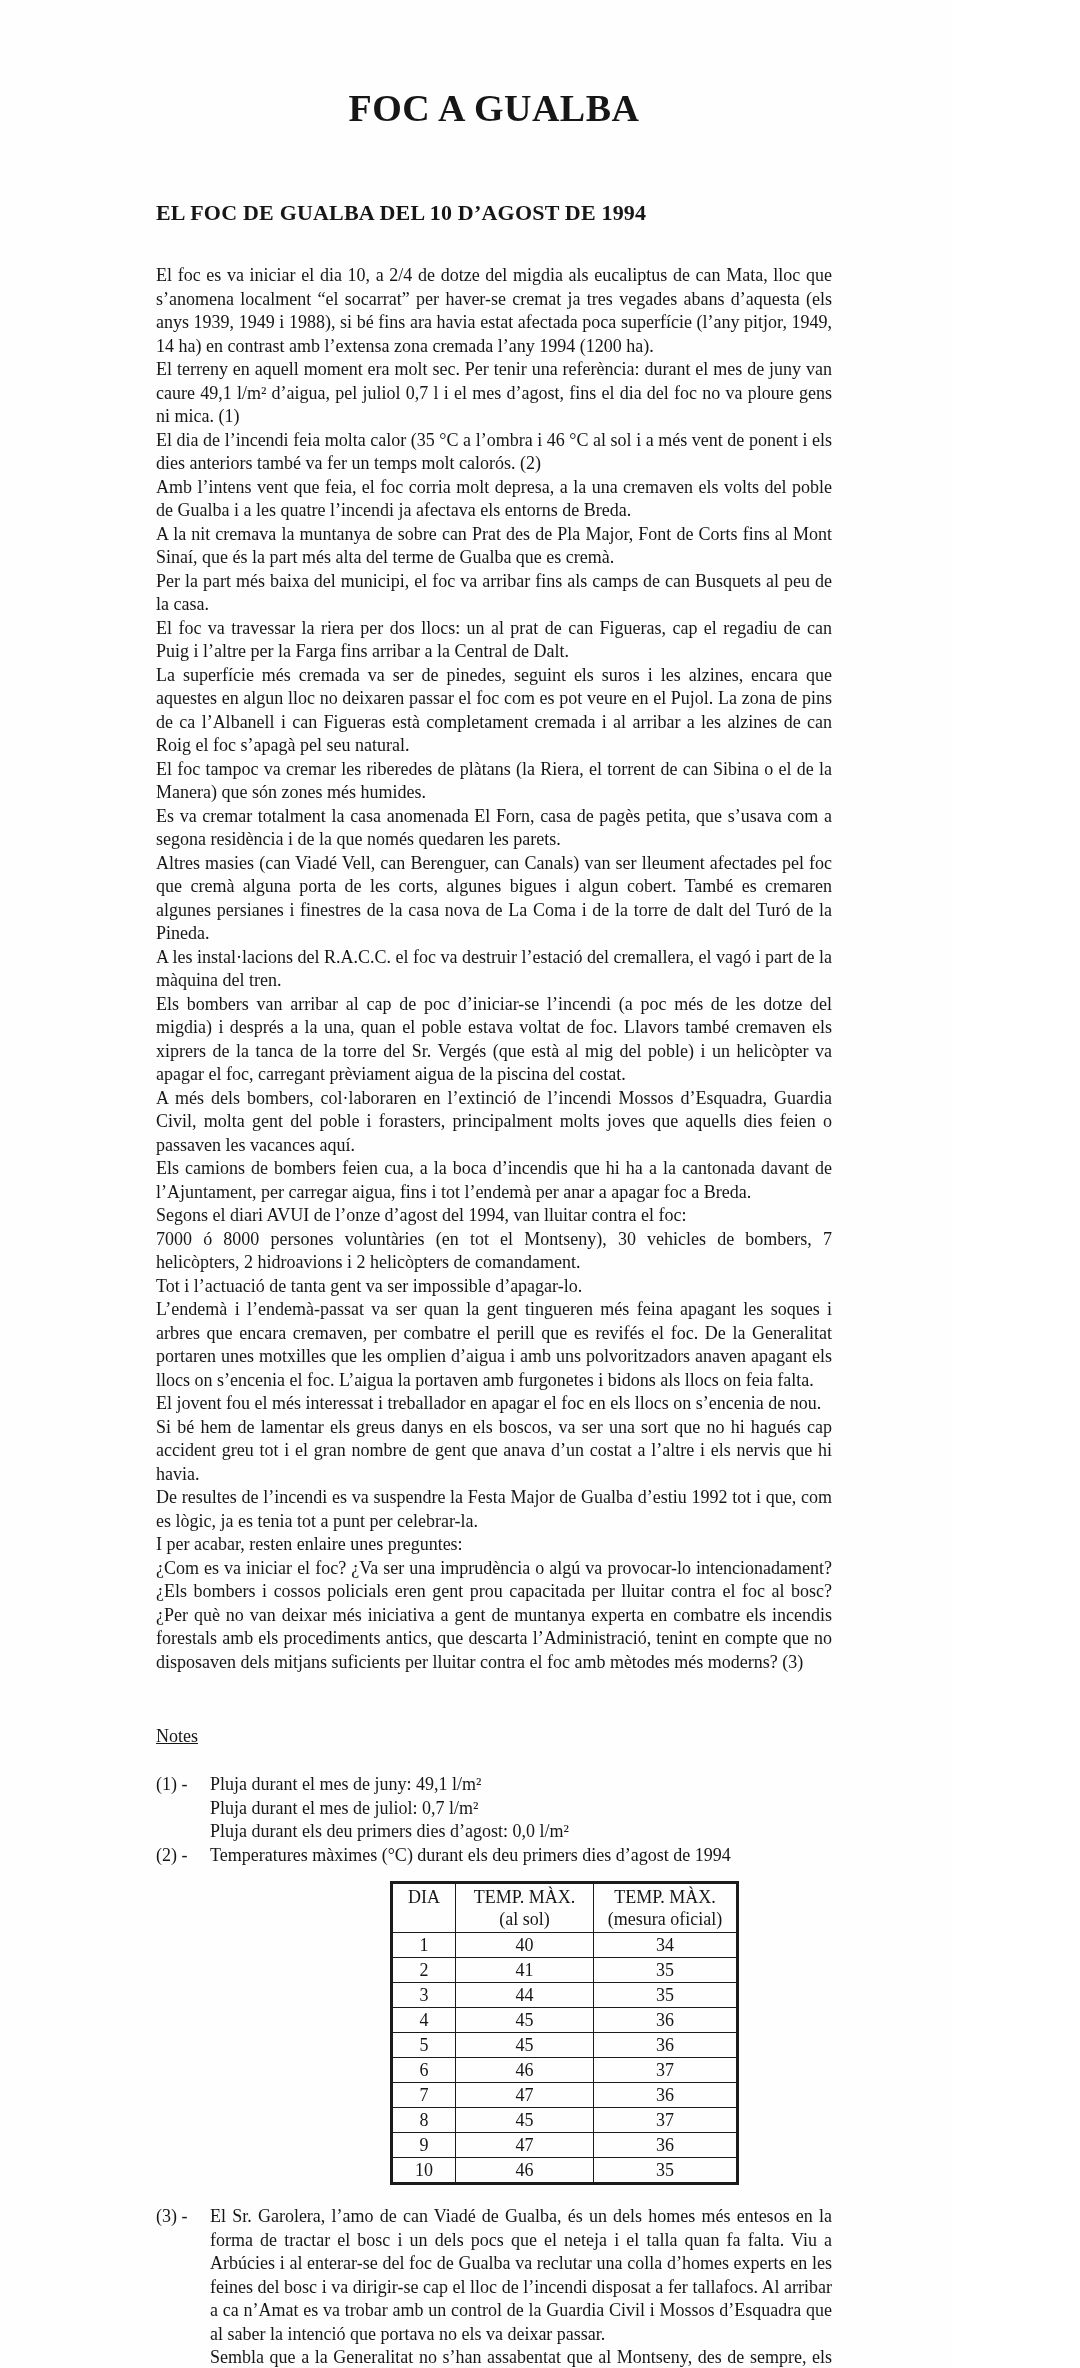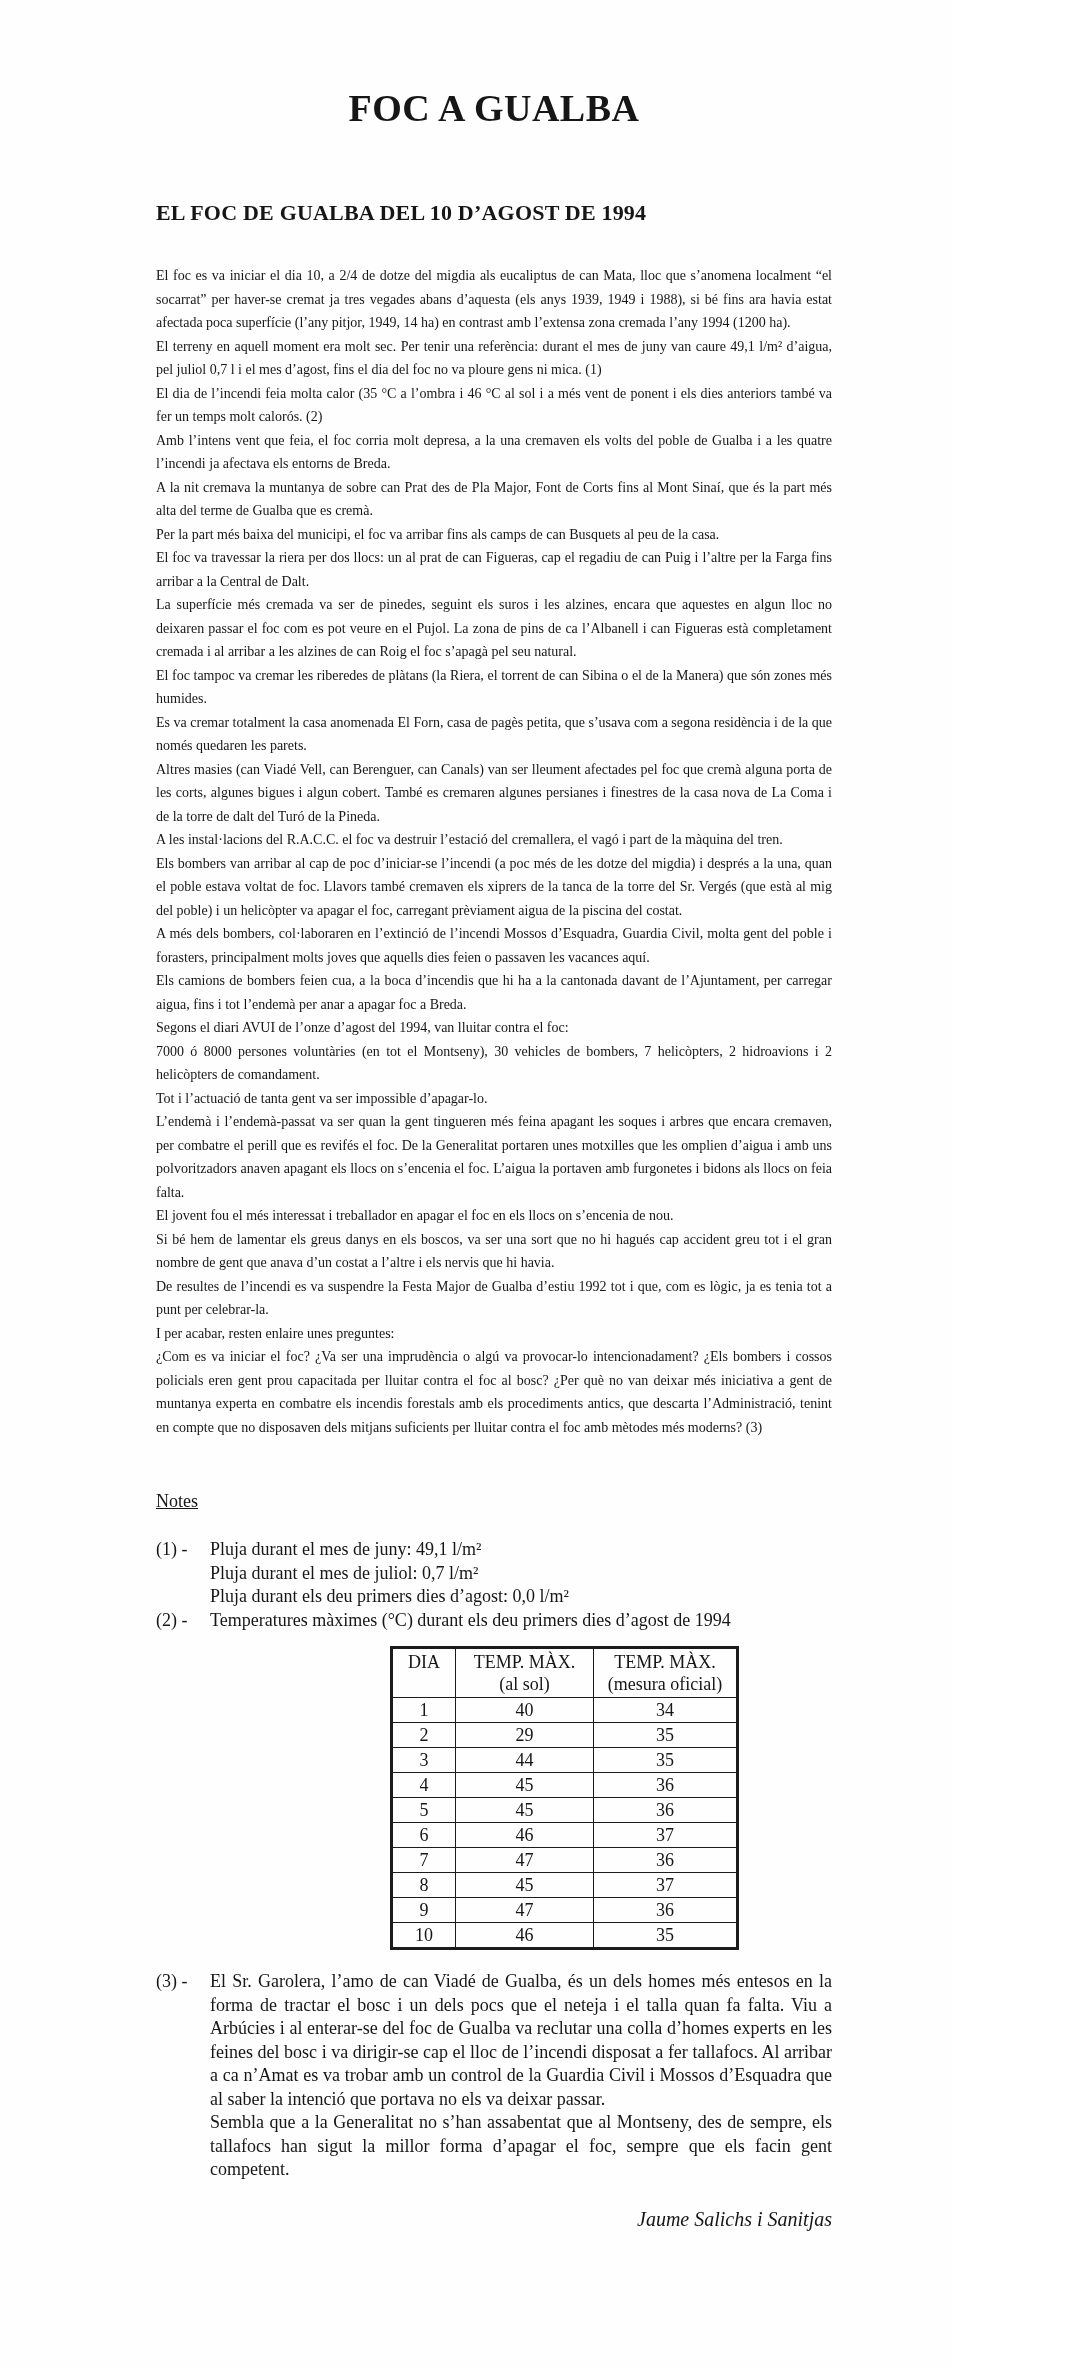--- a/index.html
+++ b/index.html
@@ -21,21 +21,21 @@
     letter-spacing: 0.5px;
   }
   .doc-subtitle {
     margin: 70px 0 0 0;
     font-size: 22px;
     font-weight: bold;
     letter-spacing: 0.2px;
   }
   .body-text {
     margin-top: 38px;
-    font-size: 14px;
+    font-size: 18px;
     line-height: 23.5px;
     text-align: justify;
   }
   .para { margin: 0; }
   .notes-heading {
     margin-top: 52px;
     font-size: 18px;
     text-decoration: underline;
     font-weight: normal;
   }
@@ -137,21 +137,21 @@
           </tr>
       </thead>
       <tbody>
           <tr>
             <td>1</td>
             <td>40</td>
             <td>34</td>
           </tr>
           <tr>
             <td>2</td>
-            <td>29</td>
+            <td>41</td>
             <td>35</td>
           </tr>
           <tr>
             <td>3</td>
             <td>44</td>
             <td>35</td>
           </tr>
           <tr>
             <td>4</td>
             <td>45</td>

